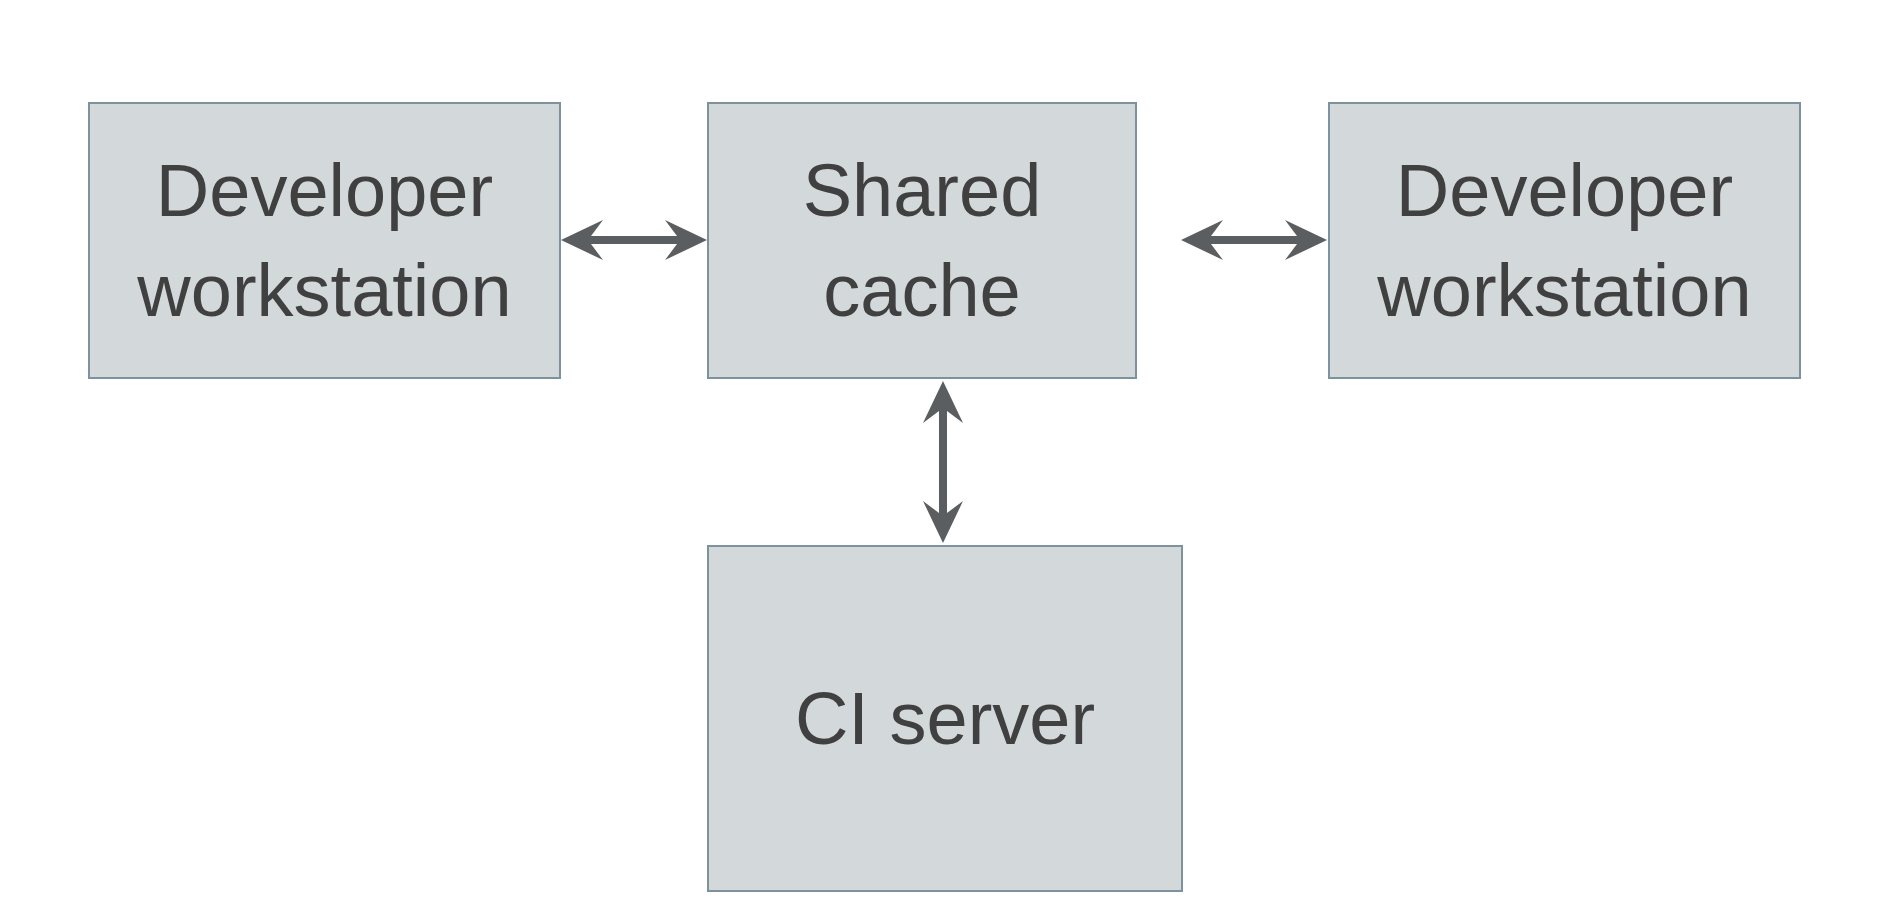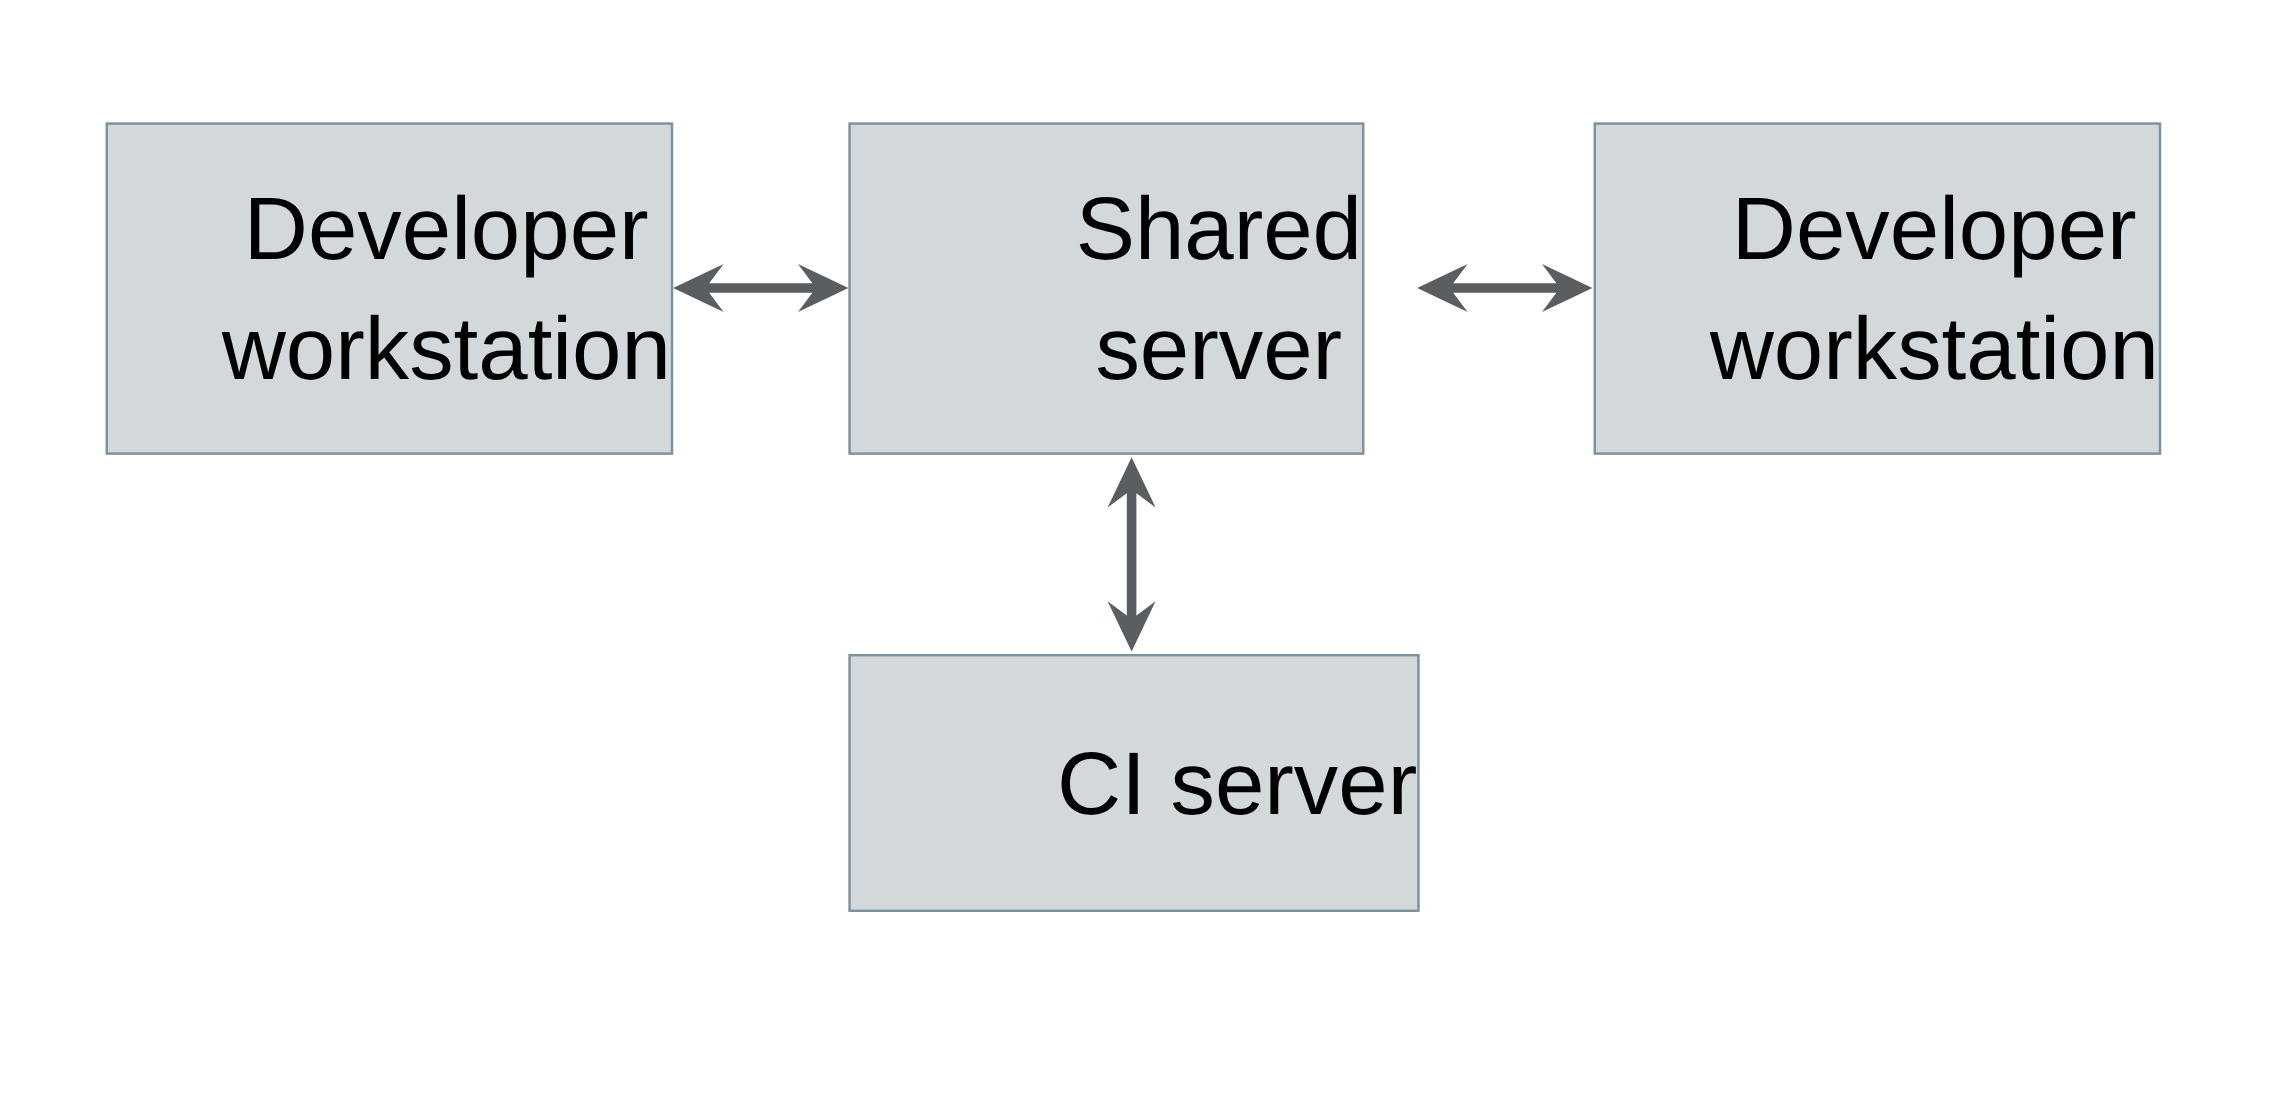--- a/index.html
+++ b/index.html
@@ -15,32 +15,32 @@
     overflow: hidden;
     font-family: "Liberation Sans", sans-serif;
   }
   .node {
     position: absolute;
     box-sizing: border-box;
     background: #d3d9db;
     border: 2px solid #7e929d;
     display: flex;
     align-items: center;
-    justify-content: flex-end;
+    justify-content: center;
     text-align: center;
-    color: #000000;
+    color: #404040;
     font-size: 74px;
     line-height: 1.34;
     letter-spacing: 0px;
   }
   .node .label span { display: block; }
   #node-dev-left   { left: 88px;   top: 102px; width: 473px; height: 277px; }
   #node-shared     { left: 707px;  top: 102px; width: 430px; height: 277px; }
   #node-dev-right  { left: 1328px; top: 102px; width: 473px; height: 277px; }
-  #node-ci         { left: 707px;  top: 545px; width: 476px; height: 215px; }
+  #node-ci         { left: 707px;  top: 545px; width: 476px; height: 347px; }
 
   .arrow { position: absolute; }
   #arrow-left-center  { left: 559px;  top: 218px; }
   #arrow-center-right { left: 1179px; top: 218px; }
   #arrow-center-ci    { left: 921px;  top: 379px; }
 </style>
 </head>
 <body>
 
 <div class="canvas">
@@ -48,21 +48,21 @@
   <div class="node" id="node-dev-left">
     <div class="label">
       <span>Developer</span>
       <span>workstation</span>
     </div>
   </div>
 
   <div class="node" id="node-shared">
     <div class="label">
       <span>Shared</span>
-      <span>server</span>
+      <span>cache</span>
     </div>
   </div>
 
   <div class="node" id="node-dev-right">
     <div class="label">
       <span>Developer</span>
       <span>workstation</span>
     </div>
   </div>
 

